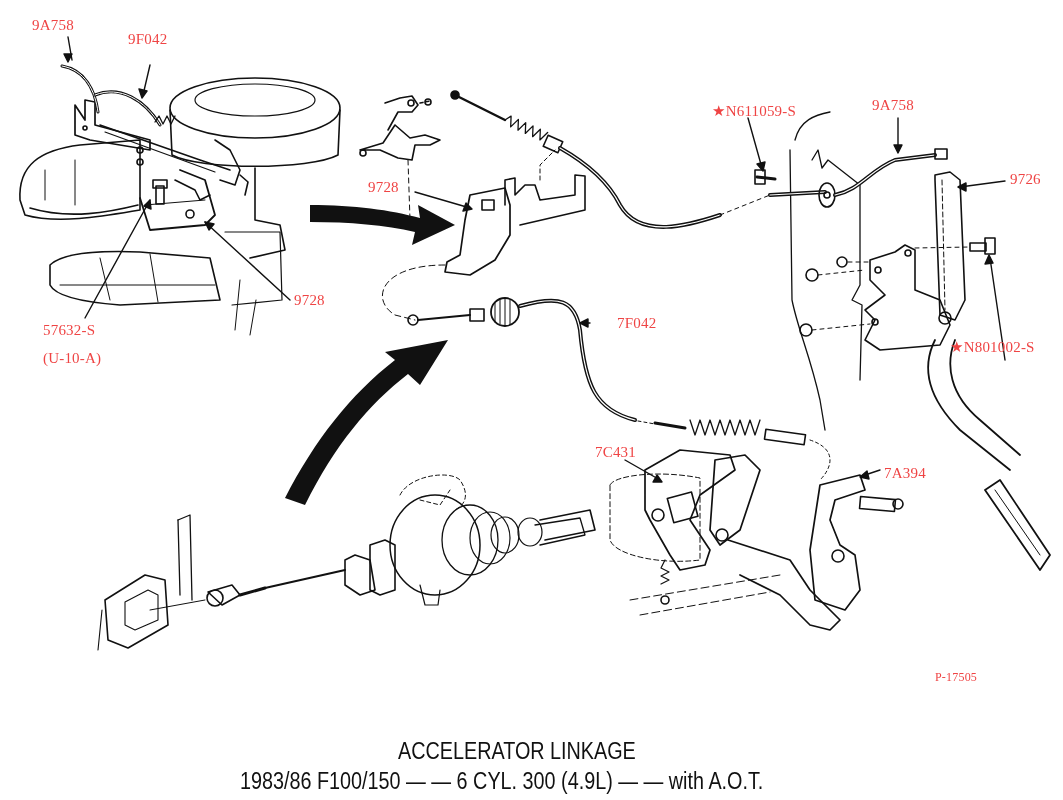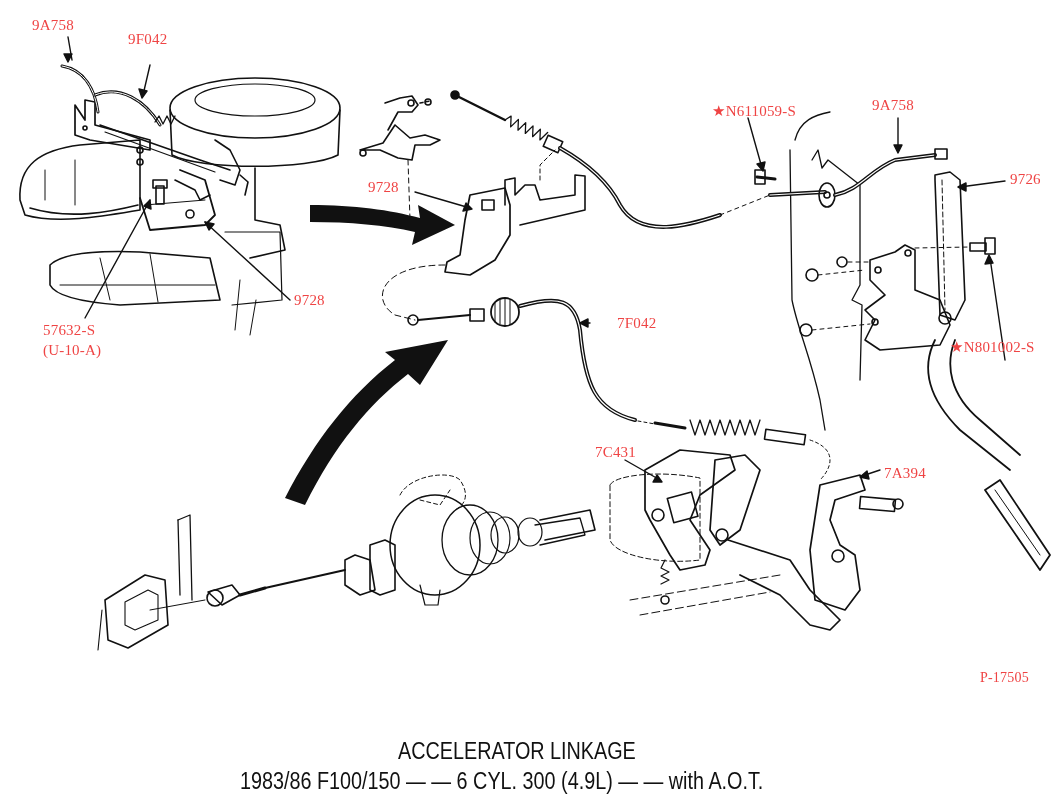--- a/index.html
+++ b/index.html
@@ -5,21 +5,21 @@
   html, body { margin: 0; padding: 0; background: #ffffff; }
   body { width: 1063px; height: 800px; position: relative; overflow: hidden;
          font-family: "DejaVu Sans", sans-serif; color: #111; }
   #art { position: absolute; left: 0; top: 0; width: 1063px; height: 800px; }
   .lbl { position: absolute; font-family: Liberation Serif, serif; font-size: 15px;
          color: #ef4444; white-space: nowrap; letter-spacing: 0.2px; line-height: 1; }
   .cap { position: absolute; font-family: "Liberation Sans", sans-serif;
          color: #111; white-space: nowrap; transform: scaleX(0.86); transform-origin: left top; }
   .cap1 { left: 398px; top: 738px; font-size: 23px; }
   .cap2 { left: 240px; top: 768px; font-size: 23px; }
-  .fig { position: absolute; left: 980px; top: 671px; font-size: 14px; }
+  .fig { position: absolute; left: 935px; top: 671px; font-size: 12px; }
   svg * { vector-effect: non-scaling-stroke; }
 </style>
 </head>
 <body>
 
 <svg id="art" viewBox="0 0 1063 800" xmlns="http://www.w3.org/2000/svg" fill="none" stroke="#111" stroke-width="1.6" stroke-linecap="round" stroke-linejoin="round">
 
   <g>
 
     <path d="M20,200 C18,165 40,150 80,145 L140,140 L140,210 C110,215 60,225 25,215 Z"></path>
@@ -224,21 +224,21 @@
       <path d="M662,482 l-9,0 l4,-7 z" fill="#111"></path>
     <path d="M880,470 L862,476"></path>
       <path d="M860,477 l7,-6 l2,8 z" fill="#111"></path>
   </g>
 </svg>
 
 <div class="lbl" style="left:32px; top:18px;">9A758</div>
 <div class="lbl" style="left:128px; top:32px;">9F042</div>
 <div class="lbl" style="left:294px; top:293px;">9728</div>
 <div class="lbl" style="left:43px; top:323px;">57632-S</div>
-<div class="lbl" style="left:43px; top:343px;text-align:right;">(U-10-A)</div>
+<div class="lbl" style="left:43px; top:351px;text-align:right;">(U-10-A)</div>
 <div class="lbl" style="left:368px; top:180px;">9728</div>
 <div class="lbl" style="left:712px; top:104px;">★N611059-S</div>
 <div class="lbl" style="left:872px; top:98px;">9A758</div>
 <div class="lbl" style="left:1010px; top:172px;">9726</div>
 <div class="lbl" style="left:950px; top:340px;">★N801002-S</div>
 <div class="lbl" style="left:617px; top:316px;">7F042</div>
 <div class="lbl" style="left:563px; top:445px;margin-left:32px;">7C431</div>
 <div class="lbl" style="left:884px; top:466px;">7A394</div>
 
 <div class="lbl fig">P-17505</div>

